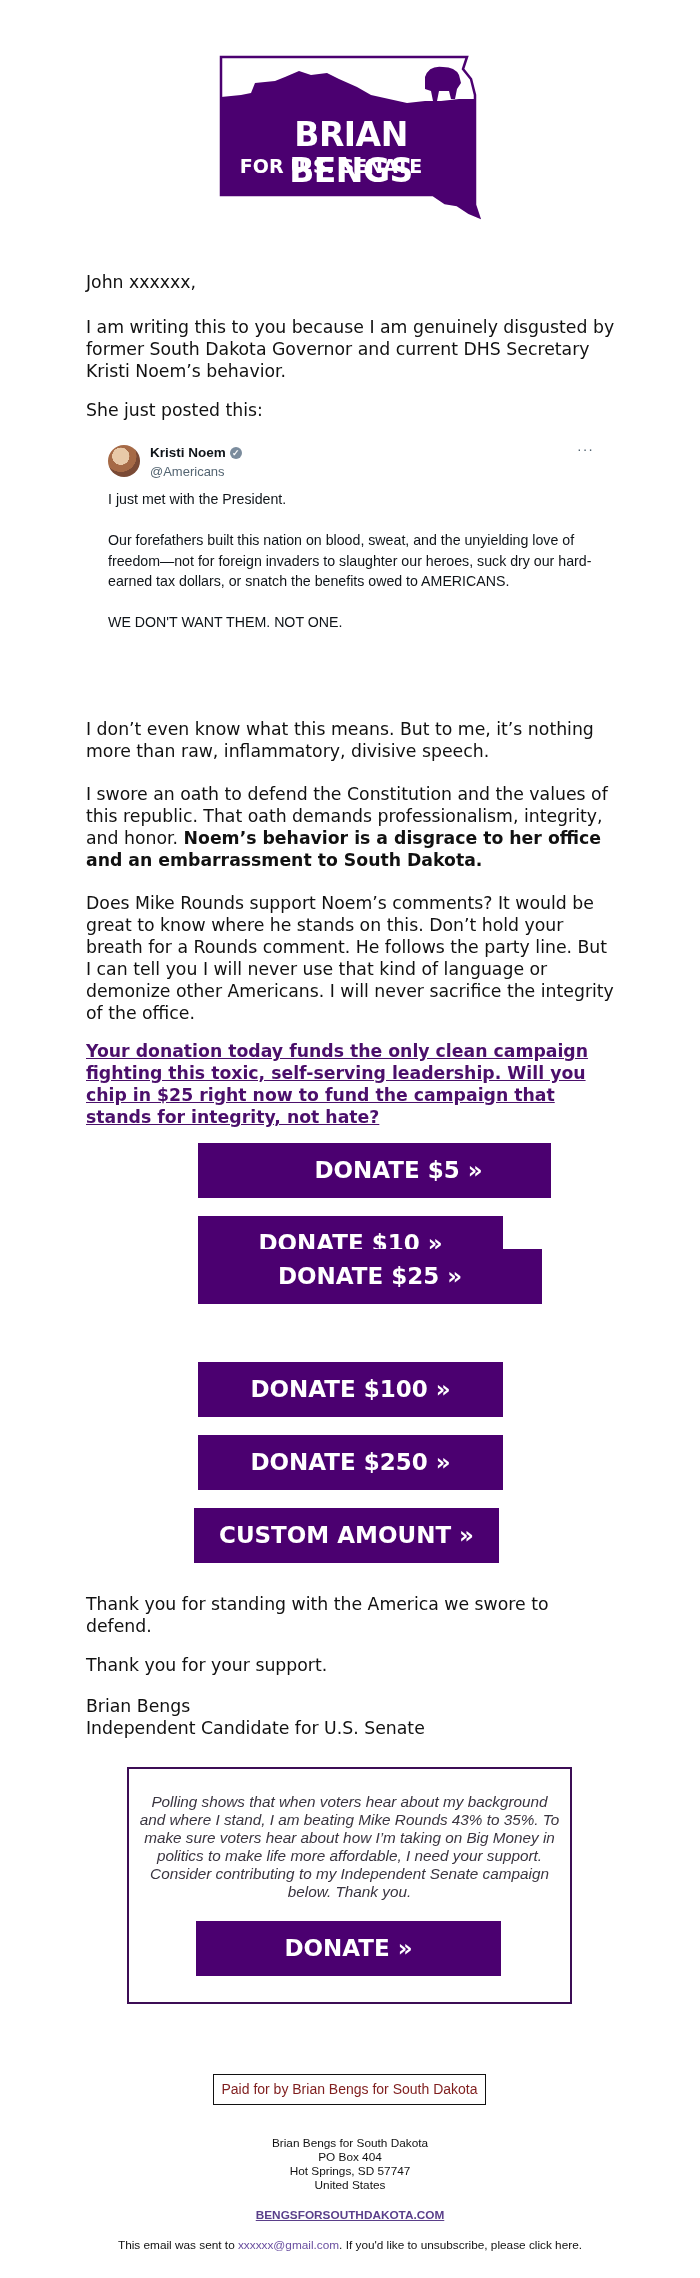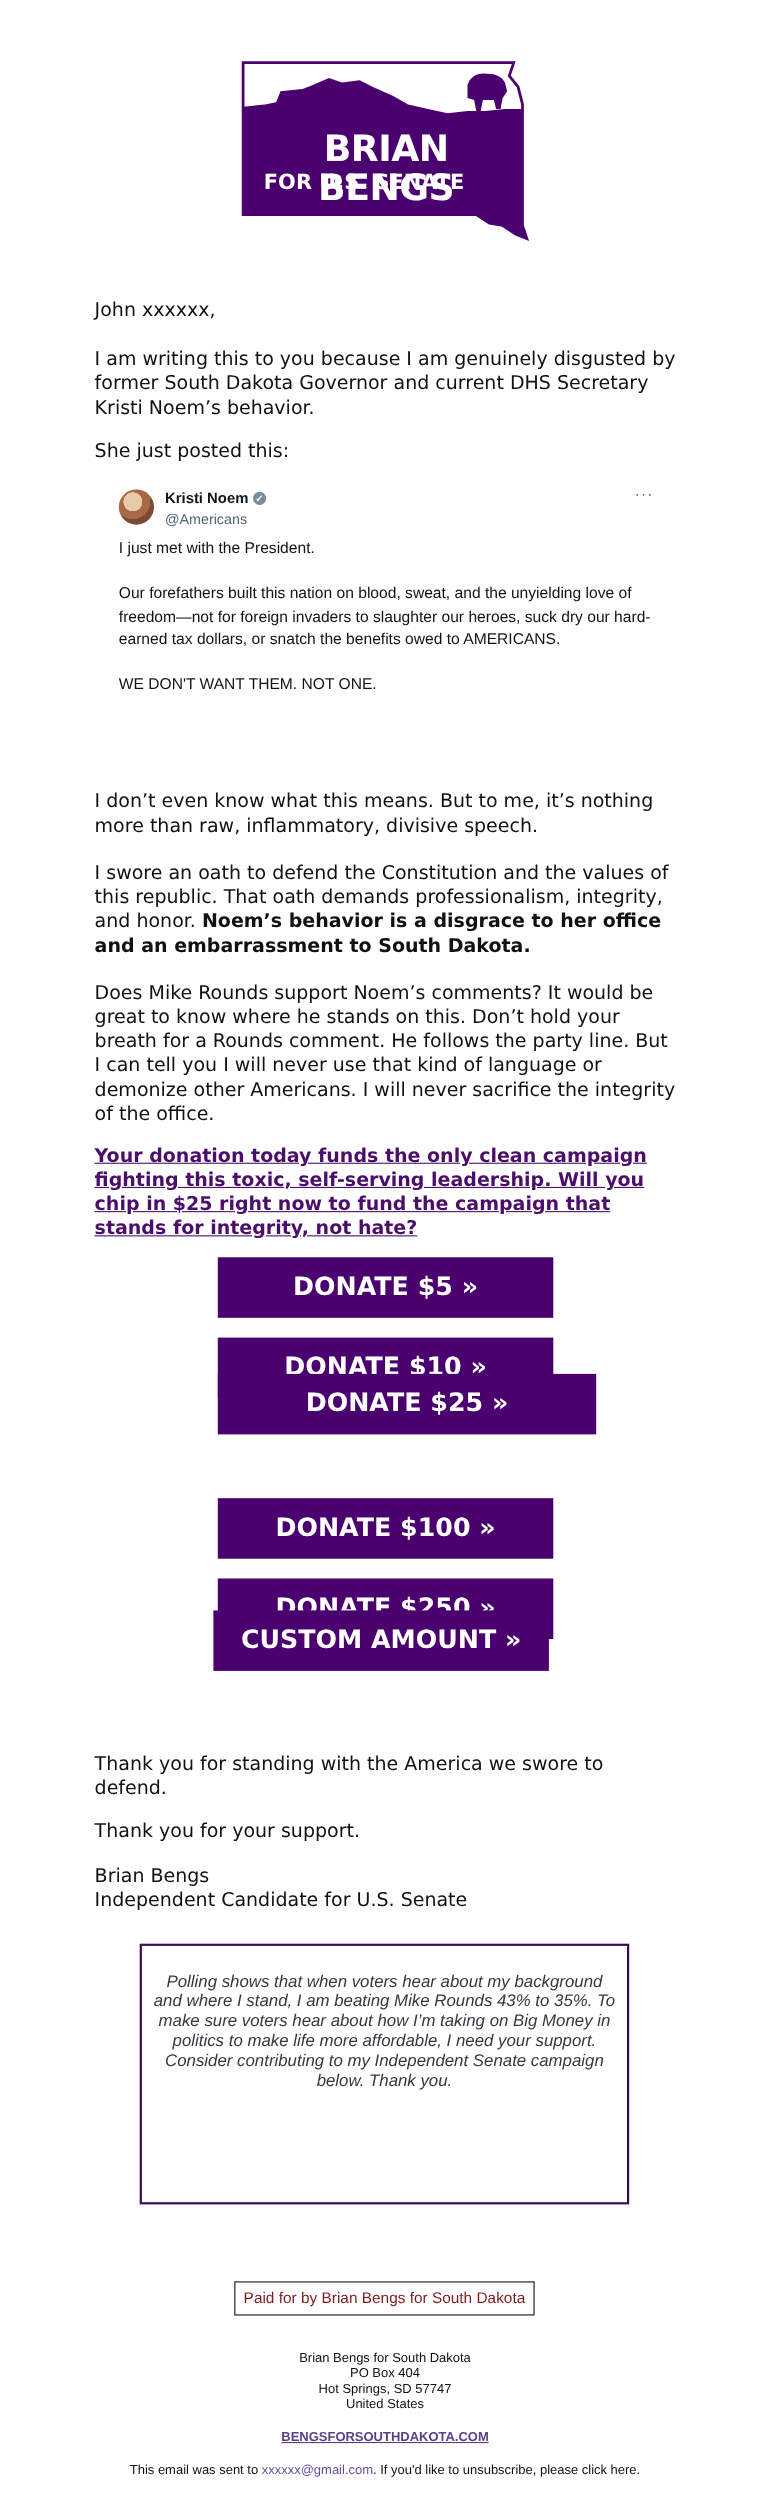--- a/index.html
+++ b/index.html
@@ -69,29 +69,30 @@
   <div class="more">···</div>
   <div class="body">
     <div>I just met with the President.</div>
     <div>Our forefathers built this nation on blood, sweat, and the unyielding love of freedom—not for foreign invaders to slaughter our heroes, suck dry our hard-earned tax dollars, or snatch the benefits owed to AMERICANS.</div>
     <div>WE DON'T WANT THEM. NOT ONE.</div>
   </div>
 </div>
 
 <a class="cta">Your donation today funds the only clean campaign fighting this toxic, self-serving leadership. Will you chip in $25 right now to fund the campaign that stands for integrity, not hate?</a>
 
-<div class="btn" style="left:198px; top:1143px; width:305px;">DONATE $5 »</div>
+<div class="btn" style="left:198px; top:1143px; width:305px;padding-left:48px;">DONATE $5 »</div>
 <div class="btn" style="left:198px; top:1216px; width:305px;">DONATE $10 »</div>
 <div class="btn" style="left:198px; top:1249px; width:344px;">DONATE $25 »</div>
 <div class="btn" style="left:198px; top:1362px; width:305px;">DONATE $100 »</div>
 <div class="btn" style="left:198px; top:1435px; width:305px;">DONATE $250 »</div>
-<div class="btn" style="left:194px; top:1464px; width:305px;">CUSTOM AMOUNT »</div>
+<div class="btn" style="left:194px; top:1508px; width:305px;">CUSTOM AMOUNT »</div>
 
 <div class="poll-box">
   <div class="poll-text">Polling shows that when voters hear about my background and where I stand, I am beating Mike Rounds 43% to 35%. To make sure voters hear about how I’m taking on Big Money in politics to make life more affordable, I need your support. Consider contributing to my Independent Senate campaign below. Thank you.</div>
+  <div class="btn" style="left:67px; top:152px; width:305px;">DONATE »</div>
 </div>
 
 <div class="paid">Paid for by Brian Bengs for South Dakota</div>
 <div class="addr">
   <div>Brian Bengs for South Dakota</div>
   <div>PO Box 404</div>
   <div>Hot Springs, SD 57747</div>
   <div>United States</div>
 </div>
 <a class="site">BENGSFORSOUTHDAKOTA.COM</a>

